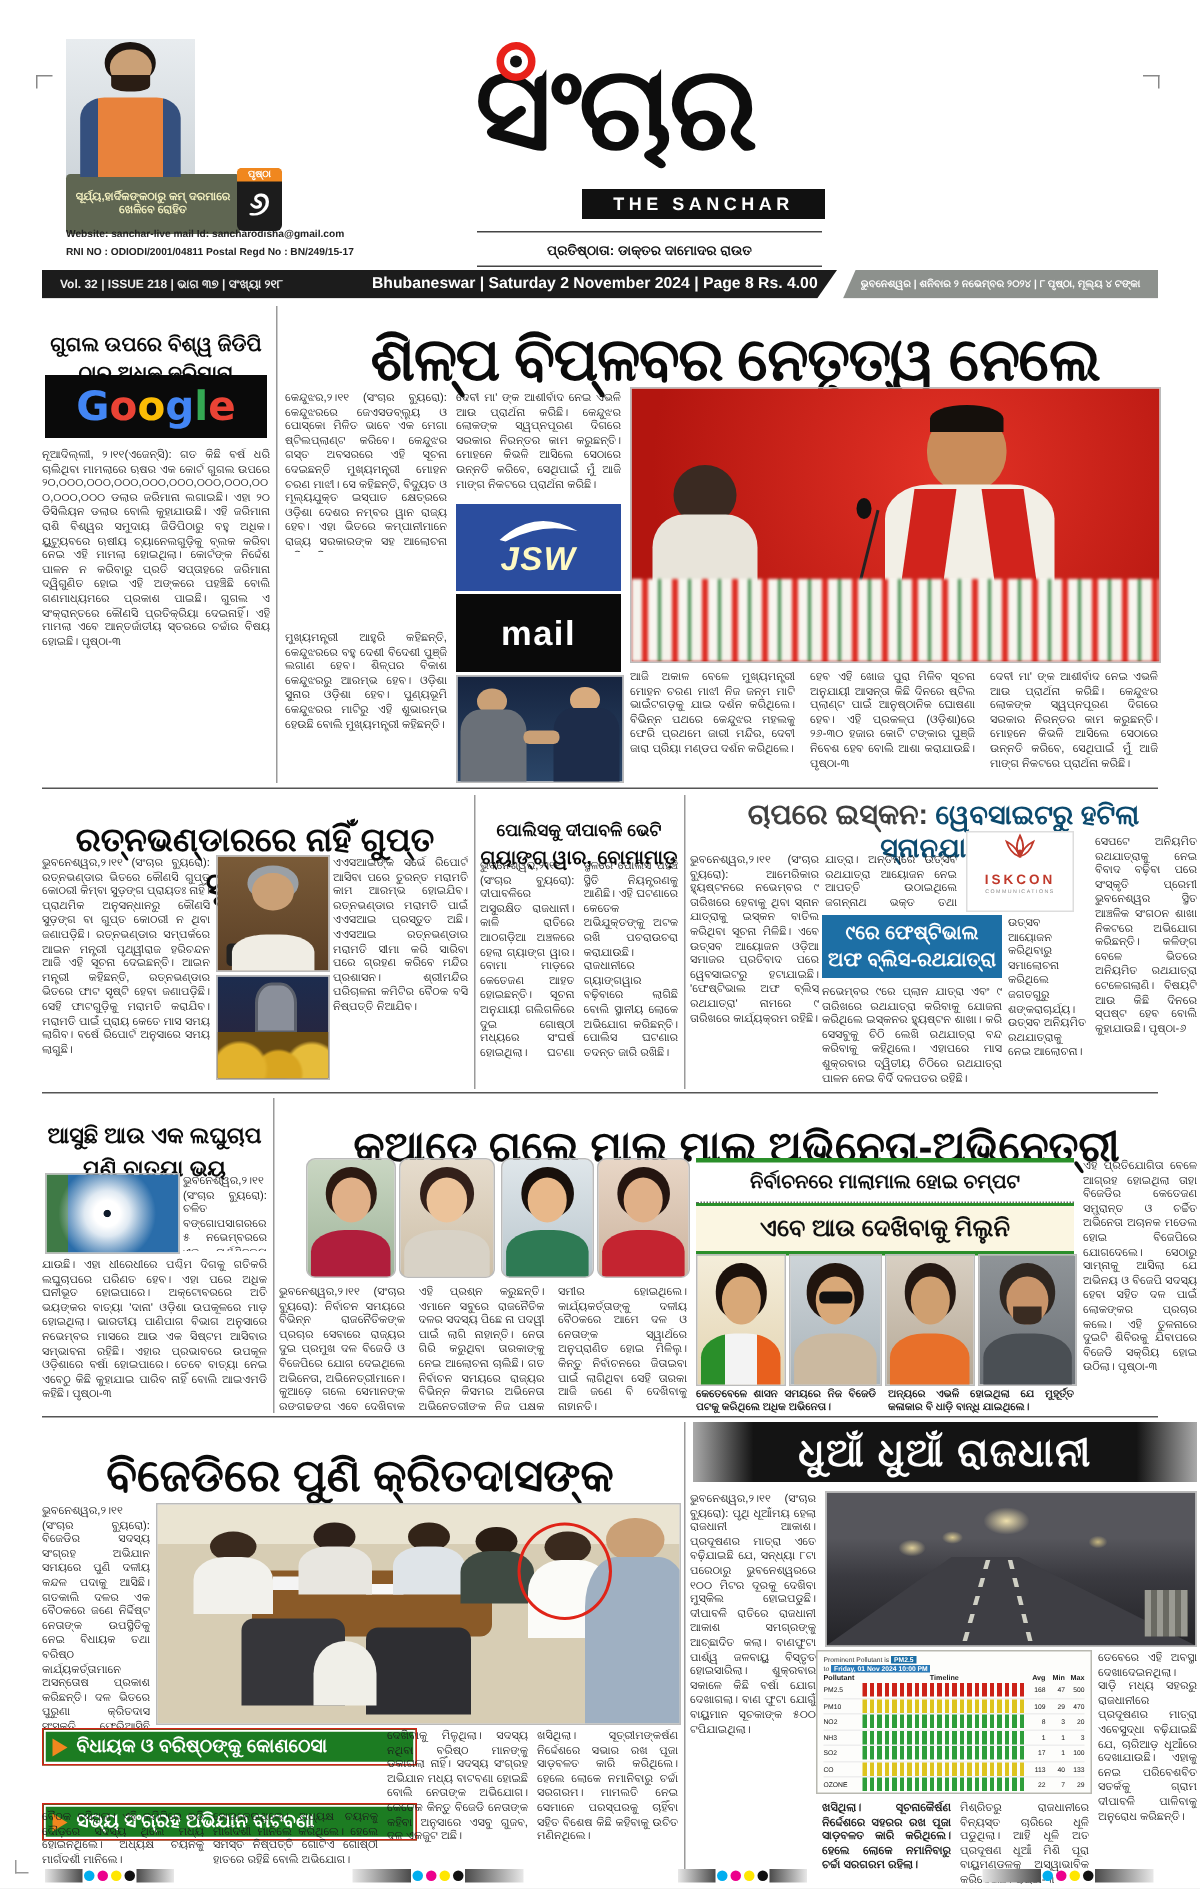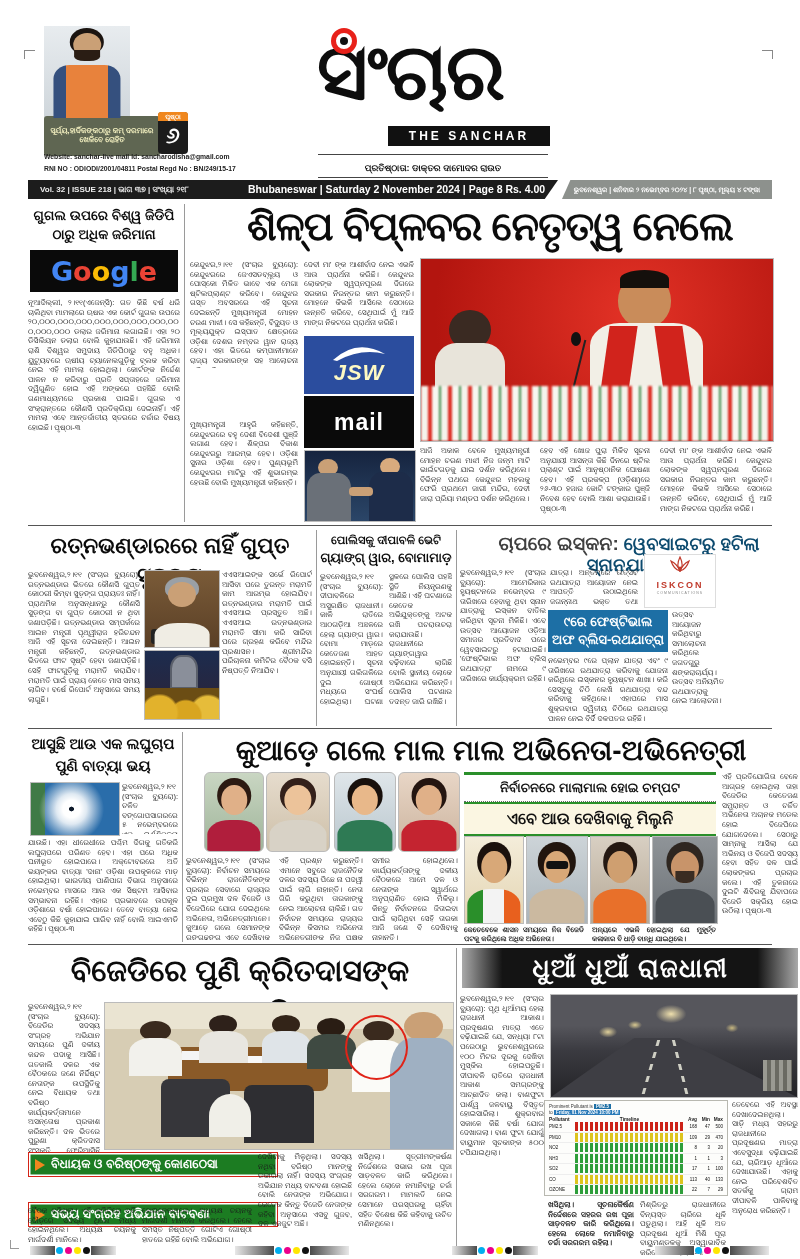--- a/index.html
+++ b/index.html
@@ -1,20 +1,20 @@
 <!DOCTYPE html>
 <html><head>
 <meta charset="utf-8">
 <style>
   html,body{margin:0;padding:0;background:#e9e9e9;}
   #page{position:relative;width:800px;height:1259px;background:#fff;margin:0 auto;
         font-family:"Liberation Sans",sans-serif;color:#111;overflow:hidden;}
   .abs{position:absolute;}
   .t{font-size:7.5px;line-height:9.6px;text-align:justify;color:#1c1c1c;overflow:hidden;word-break:break-word;}
-  .hd{font-weight:bold;color:#0b0b0b;text-align:center;}
+  .hd{font-weight:bold;color:#0b0b0b;text-align:center;margin-top:14px;}
   .vrule{width:1px;background:#9a9a9a;}
   .hrule{height:1px;background:#555;}
   .photo{overflow:hidden;border:1px solid #bbb;}
   .face{position:absolute;left:50%;transform:translateX(-50%);top:16%;width:44%;height:38%;border-radius:50%;background:#e0b088;z-index:2;}
   .hair{position:absolute;left:50%;transform:translateX(-50%);top:6%;width:58%;height:44%;border-radius:50% 50% 46% 46%;background:#241712;z-index:1;}
   .torso{position:absolute;left:50%;transform:translateX(-50%);bottom:-4%;width:92%;height:44%;border-radius:42% 42% 0 0;z-index:3;}
   .gl0{color:#4285F4}.gl1{color:#EA4335}.gl2{color:#FBBC05}.gl3{color:#4285F4}.gl4{color:#34A853}.gl5{color:#EA4335}
   .gbox{position:relative;background:#1c7c22;border:1px solid #d42316;box-shadow:inset 0 0 0 1.5px #fff;
         color:#fff;font-weight:bold;font-size:12.5px;display:flex;align-items:center;padding-left:22px;}
   .garrow{position:absolute;left:6px;width:0;height:0;border-top:6px solid transparent;border-bottom:6px solid transparent;border-left:10px solid #f0871e;}
@@ -160,20 +160,21 @@
     <svg width="26" height="22" viewBox="0 0 26 22">
       <path d="M13 2 C10 8 10 12 13 16 C16 12 16 8 13 2Z" fill="none" stroke="#c0392b" stroke-width="1.2"></path>
       <path d="M4 6 C6 12 9 15 13 16 C11 11 8 8 4 6Z" fill="none" stroke="#c0392b" stroke-width="1.2"></path>
       <path d="M22 6 C20 12 17 15 13 16 C15 11 18 8 22 6Z" fill="none" stroke="#c0392b" stroke-width="1.2"></path>
       <circle cx="13" cy="13" r="1.6" fill="#c0392b"></circle>
     </svg>
     <div style="color:#c0392b;font-weight:bold;font-size:9px;letter-spacing:2px;line-height:9px;">ISKCON</div>
     <div style="color:#888;font-size:3.5px;letter-spacing:1px;line-height:6px;">COMMUNICATIONS</div>
   </div>
   <div class="abs t" style="left:672px;top:610px;width:52px;height:114px;">ଉତ୍ସବ ଆୟୋଜନ କରିଥିବାରୁ ସମାଲୋଚନା କରିଥିଲେ ଜଗତଗୁରୁ ଶଙ୍କରାଚାର୍ଯ୍ୟ। ଉତ୍ସବ ଅନିୟମିତ ରଥଯାତ୍ରାକୁ ନେଇ ଆଲୋଚନା।</div>
+  <div class="abs t" style="left:730px;top:556px;width:68px;height:168px;">ସେପଟେ ଅନିୟମିତ ରଥଯାତ୍ରାକୁ ନେଇ ବିବାଦ ବଢ଼ିବା ପରେ ସଂସ୍କୃତି ପ୍ରେମୀ ଭୁବନେଶ୍ୱର ସ୍ଥିତ ଆଞ୍ଚଳିକ ସଂଗଠନ ଶାଖା ନିକଟରେ ଅଭିଯୋଗ କରିଛନ୍ତି। କଳିଙ୍ଗ ବେଳେ ଭିତରେ ଅନିୟମିତ ରଥଯାତ୍ରା ଟେଳେଗଲାଣି। ବିଷୟଟି ଆଉ କିଛି ଦିନରେ ସ୍ପଷ୍ଟ ହେବ ବୋଲି କୁହାଯାଉଛି। ପୃଷ୍ଠା-୬</div>
 
   <div class="abs hrule" style="left:28px;top:728px;width:744px;"></div>
 
   <div class="abs hd" style="left:28px;top:733px;width:150px;font-size:15px;line-height:21px;">ଆସୁଛି ଆଉ ଏକ ଲଘୁଚାପ</div>
   <div class="abs hd" style="left:28px;top:755px;width:150px;font-size:15px;line-height:21px;">ପୁଣି ବାତ୍ୟା ଭୟ</div>
   <div class="abs photo" style="left:30px;top:782px;width:88px;height:52px;background:radial-gradient(circle at 46% 50%,#0e1a2a 0 4%,#ffffff 5% 16%,rgba(255,255,255,.85) 28%,rgba(220,230,240,.5) 44%,transparent 60%),linear-gradient(90deg,#3f7a46 0 16%,#2a6daa 16%);">
   </div>
   <div class="abs t" style="left:122px;top:782px;width:56px;height:52px;">ଭୁବନେଶ୍ୱର,୨।୧୧ (ସଂଚାର ବ୍ୟୁରୋ): ଚଳିତ ବଙ୍ଗୋପସାଗରରେ ୫ ନଭେମ୍ବରରେ ଏକ ଘୂର୍ଣ୍ଣିବଳୟ ସୃଷ୍ଟି ହେବାକୁ ଯାଉଛି।</div>
   <div class="abs t" style="left:28px;top:838px;width:150px;height:102px;">ଯାଉଛି। ଏହା ଧୀରେଧୀରେ ପଶ୍ଚିମ ଦିଗକୁ ଗତିକରି ଲଘୁଚାପରେ ପରିଣତ ହେବ। ଏହା ପରେ ଅଧିକ ଘନୀଭୂତ ହୋଇପାରେ। ଅକ୍ଟୋବରରେ ଅତି ଭୟଙ୍କର ବାତ୍ୟା 'ଦାନା' ଓଡ଼ିଶା ଉପକୂଳରେ ମାଡ଼ ହୋଇଥିଲା। ଭାରତୀୟ ପାଣିପାଗ ବିଭାଗ ଅନୁସାରେ ନଭେମ୍ବର ମାସରେ ଆଉ ଏକ ସିଷ୍ଟମ ଆସିବାର ସମ୍ଭାବନା ରହିଛି। ଏହାର ପ୍ରଭାବରେ ଉପକୂଳ ଓଡ଼ିଶାରେ ବର୍ଷା ହୋଇପାରେ। ତେବେ ବାତ୍ୟା ନେଇ ଏବେଠୁ କିଛି କୁହାଯାଇ ପାରିବ ନାହିଁ ବୋଲି ଆଇଏମଡି କହିଛି। ପୃଷ୍ଠା-୩</div>
 

